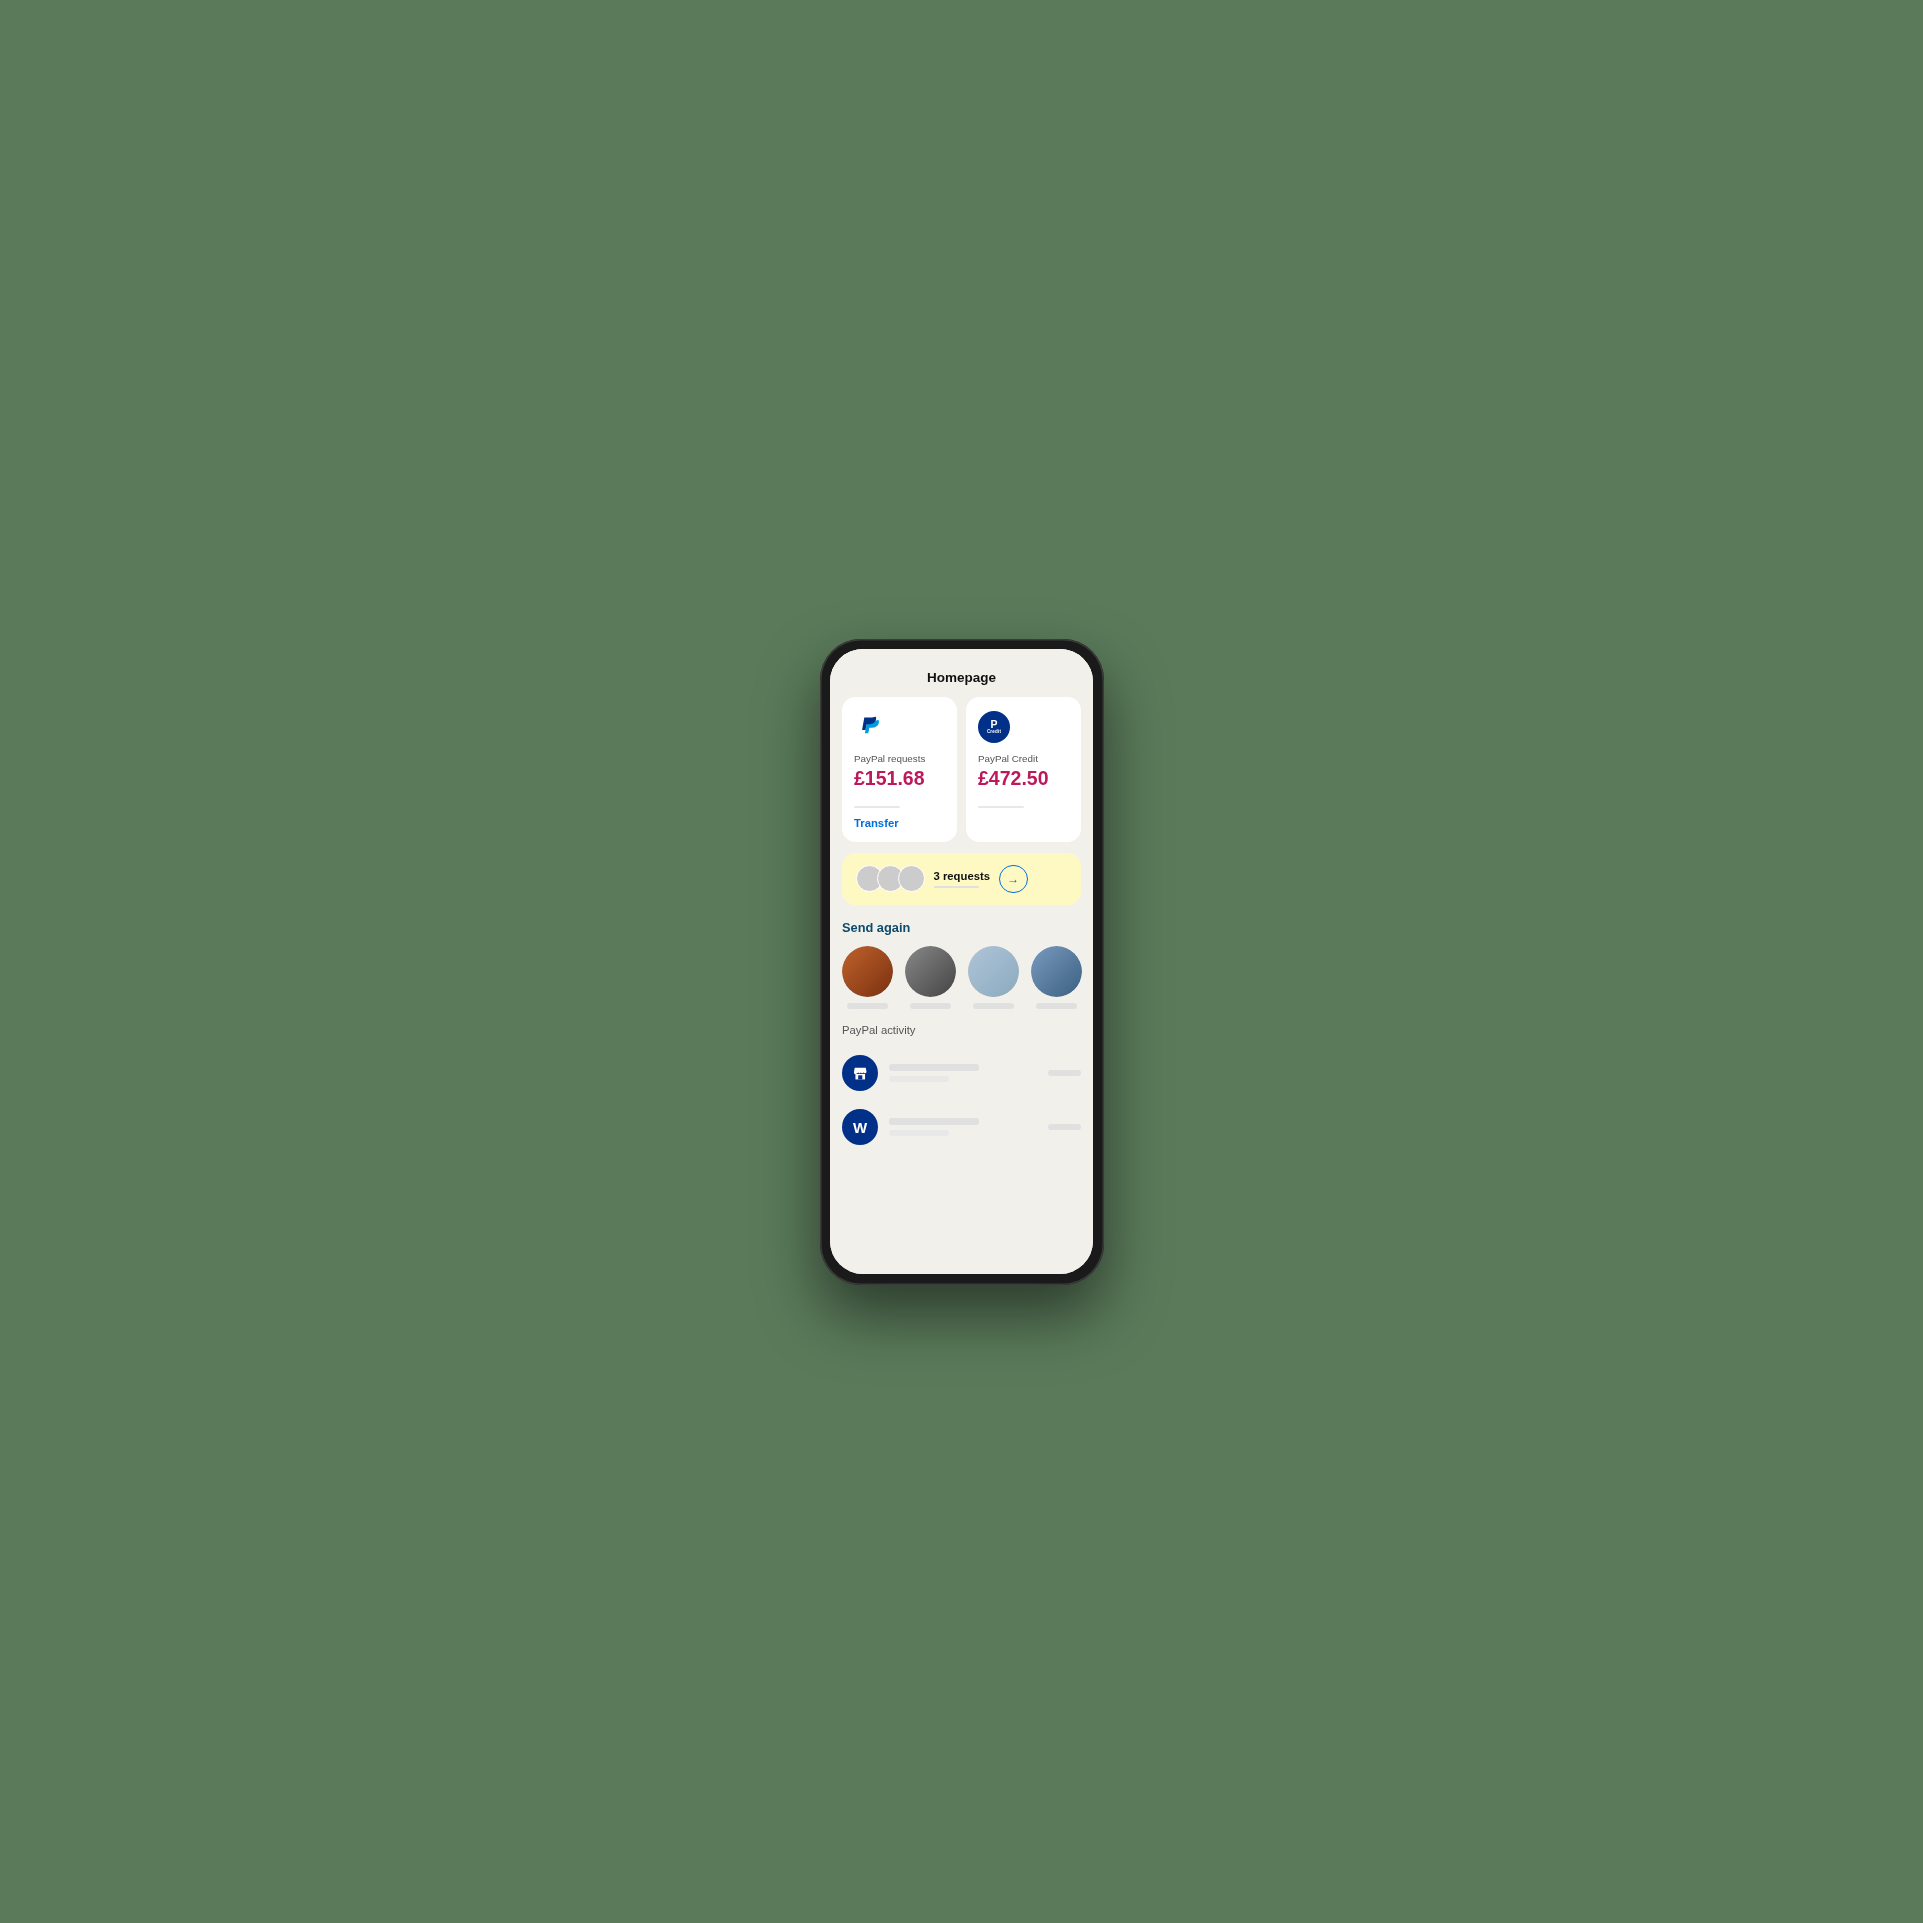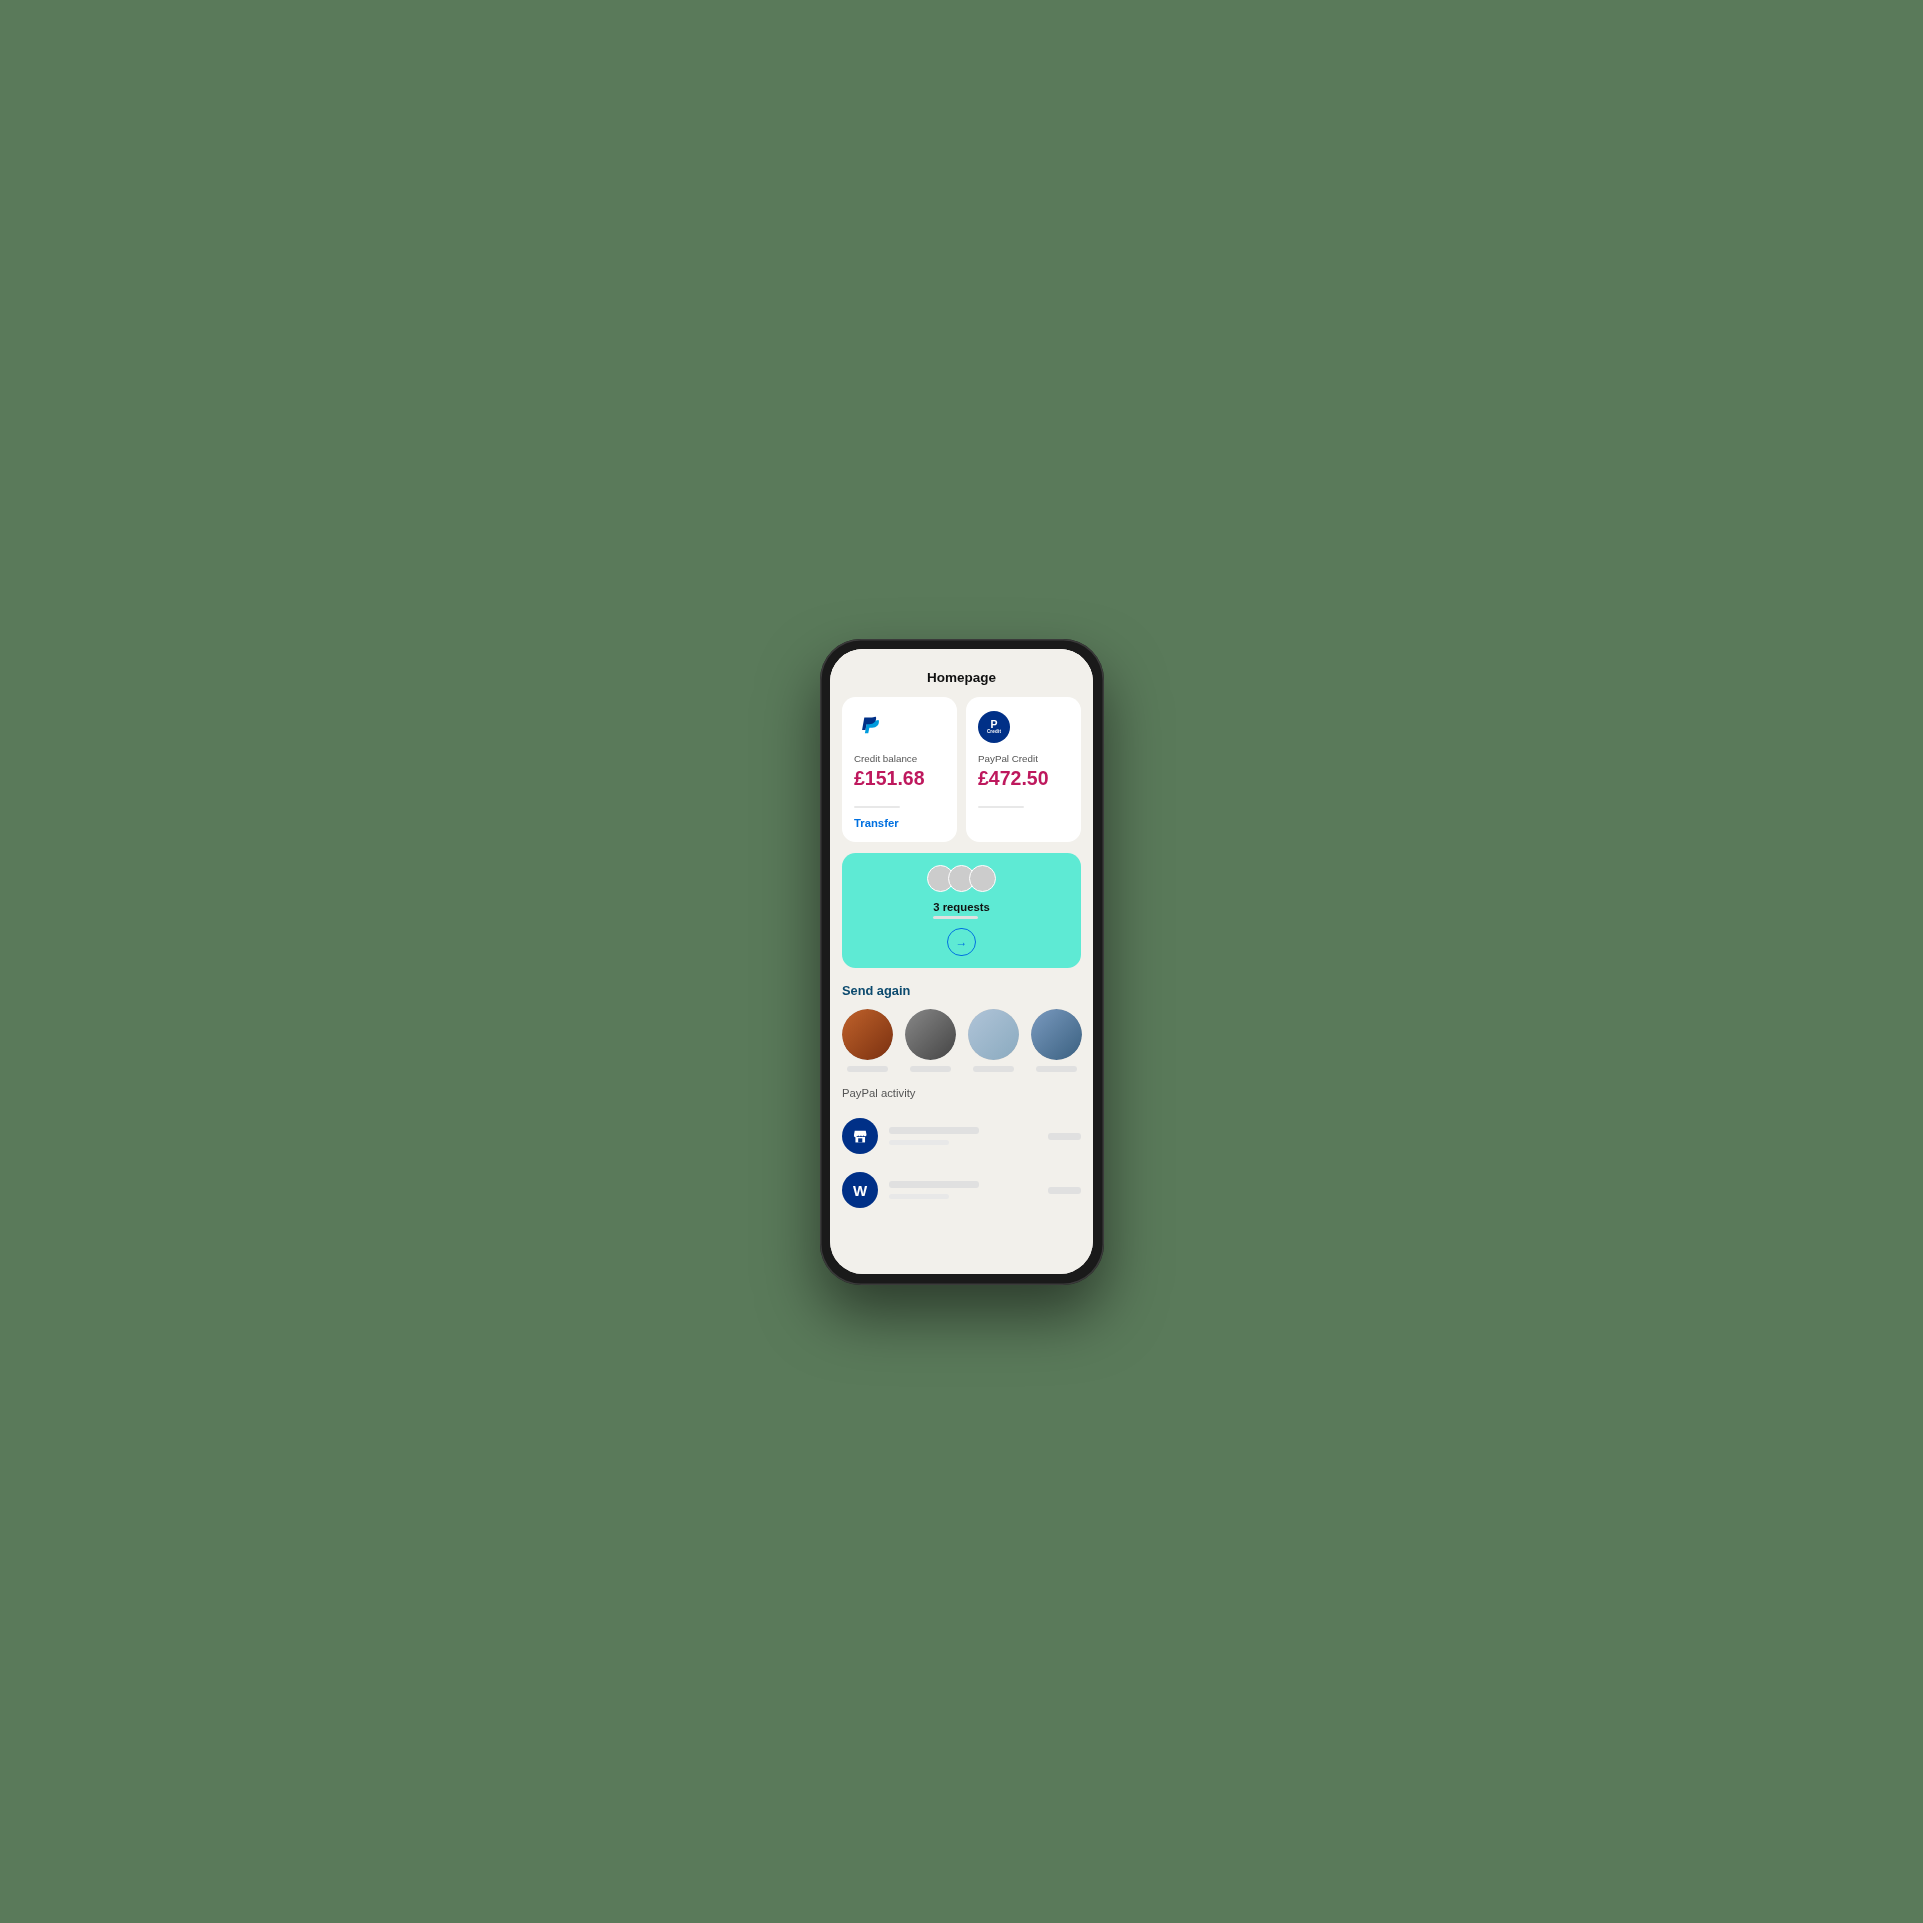--- a/index.html
+++ b/index.html
@@ -137,28 +137,27 @@
     .transfer-link {
       color: #0070e0;
       font-size: 11.3px;
       font-weight: 700;
       cursor: pointer;
       margin-top: auto;
     }
 
     
     .requests-bar {
-      background: #5eead4;
+      background: #fef9c3;
       border-radius: 13.5px;
       margin: 0 12px 15px;
       padding: 12px 13.5px;
       display: flex;
       align-items: center;
       gap: 9px;
-      flex-direction: column;
     }
 
     .avatar-stack {
       display: flex;
       flex-direction: row;
     }
 
     .avatar-stack .avatar-img {
       width: 27px;
       height: 27px;
@@ -344,21 +343,21 @@
 
       <div class="cards-row">
 
         <div class="card">
           <div class="card-logo paypal-p">
             <svg viewBox="0 0 24 24" fill="none" xmlns="http://www.w3.org/2000/svg">
               <path d="M19.5 7.5C19.5 10.5 17.5 13 13.5 13H11L10 18H7L9 7H14.5C17.5 7 19.5 5 19.5 7.5Z" fill="#009cde"></path>
               <path d="M17 4.5C17 7.5 15 10 11 10H8.5L7.5 15H4.5L6.5 4H12C15 4 17 2 17 4.5Z" fill="#003087"></path>
             </svg>
           </div>
-          <div class="card-label">Credit balance</div>
+          <div class="card-label">PayPal requests</div>
           <div class="card-amount">£151.68</div>
           <div class="card-divider"></div>
           <div class="transfer-link">Transfer</div>
         </div>
 
         <div class="card">
           <div class="card-logo">
             <div class="credit-logo">
               <span class="p-white">P</span>
               <span class="credit-text">Credit</span>

